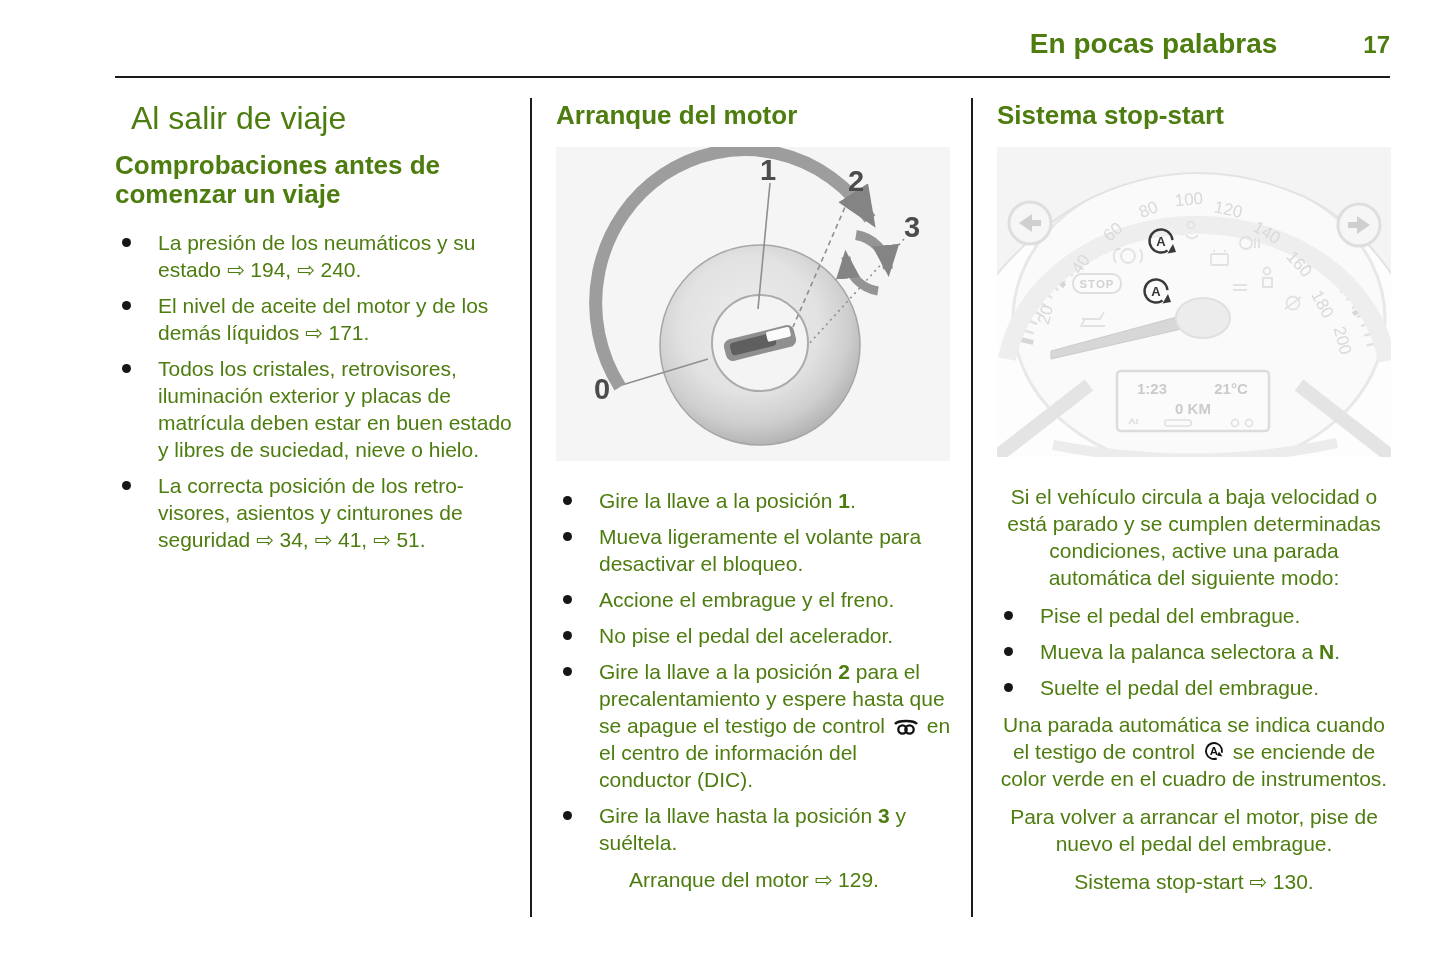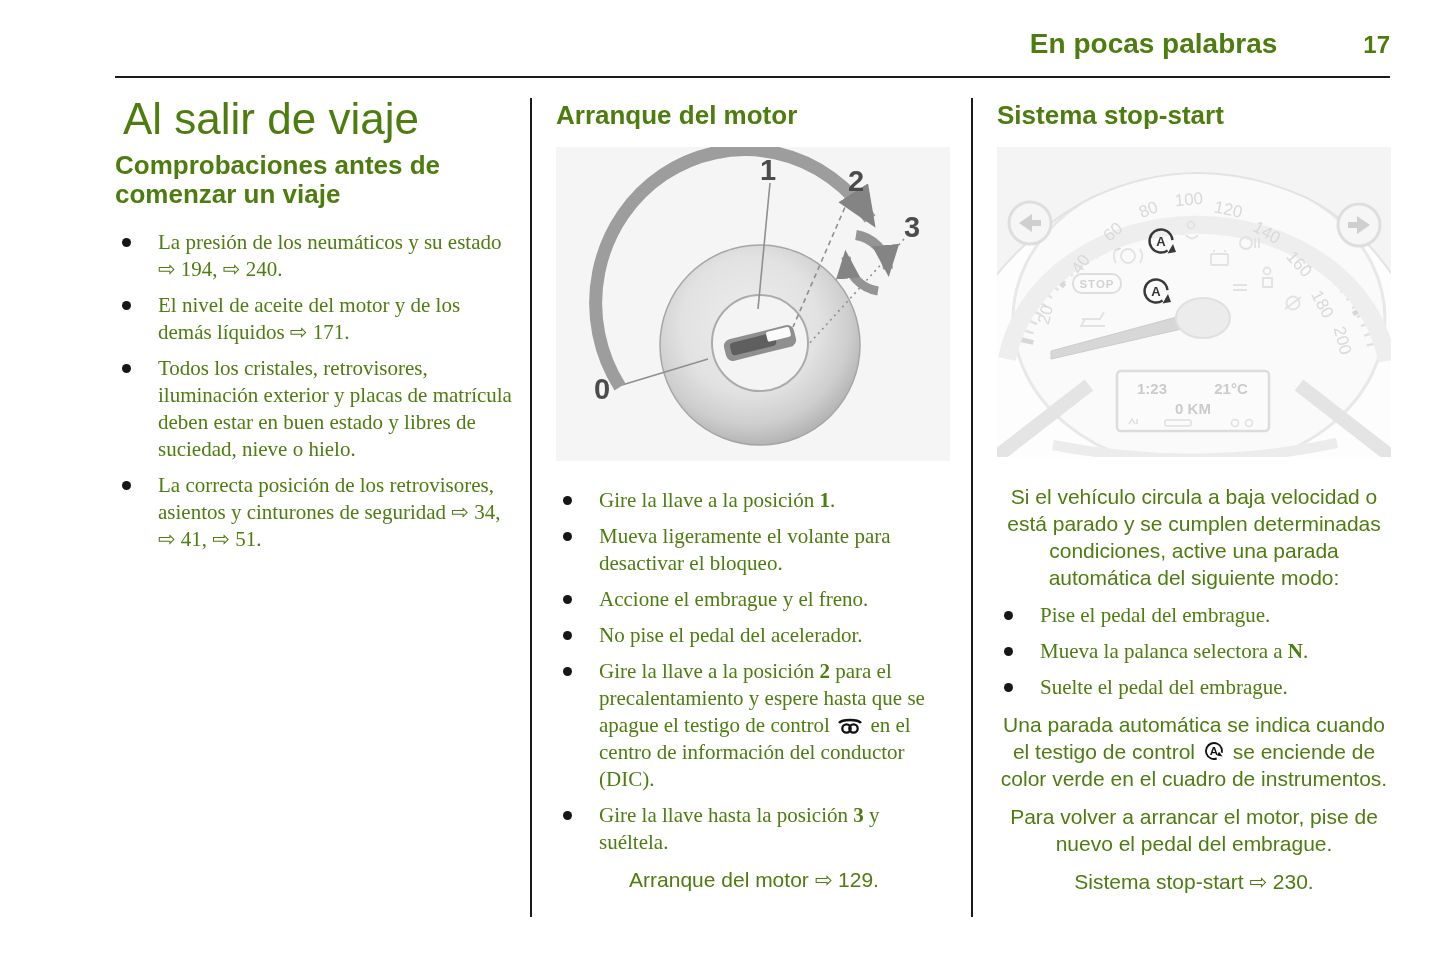--- a/index.html
+++ b/index.html
@@ -8,29 +8,29 @@
   .hdr{position:absolute;left:115px;top:28px;width:1275px;display:flex;align-items:baseline;}
   .hdr .sec{margin-left:auto;font-size:28px;font-weight:bold;}
   .hdr .pno{margin-left:86px;font-size:24px;font-weight:bold;}
   .rule{position:absolute;left:115px;top:76px;width:1275px;height:2px;background:#1b1b1b;}
   .vsep{position:absolute;top:98px;width:2px;height:819px;background:#1b1b1b;}
   .v1{left:530px}.v2{left:971px}
   .col{position:absolute;top:98px;}
   .c1{left:115px;width:397px}
   .c2{left:556px;width:396px}
   .c3{left:997px;width:394px}
-  h1{font-size:44px;font-weight:normal;line-height:37px;margin:2px 8px 14px;}
+  h1{font-size:32px;font-weight:normal;line-height:37px;margin:2px 16px 14px;}
   h2{font-size:26px;font-weight:bold;line-height:29px;margin:3px 0 0;}
   .c1 h2{margin-bottom:20px;}
   .fig{margin:17px 0 26px;}
   .f2{width:394px;height:314px;background:#f5f5f5;}
   .f3{width:394px;height:310px;background:#fdfdfd;}
   p{font-size:21px;line-height:27px;margin:0 0 11px;text-align:center;}
   ul{list-style:none;margin:0 0 10px;padding:0;}
-  li{position:relative;padding-left:43px;margin:0 0 9px;font-size:21px;line-height:27px;font-family:Liberation Serif, serif;}
+  li{position:relative;padding-left:43px;margin:0 0 9px;font-size:21px;line-height:27px;}
   .dot{position:absolute;left:7px;top:9px;width:9px;height:9px;border-radius:50%;background:#161616;}
   .b{font-weight:bold;}
   .inline-icon{vertical-align:-3px;margin:0 2px;}
   .fig-num{font:bold 29px "Liberation Sans","DejaVu Sans",sans-serif;fill:#4c4c4c;text-anchor:middle;}
   .spd{font:17px "Liberation Sans","DejaVu Sans",sans-serif;fill:#d9d9d9;text-anchor:middle;}
   .dsp{font:bold 15px "Liberation Sans","DejaVu Sans",sans-serif;fill:#cbcbcb;text-anchor:middle;}
   .stoptxt{font:bold 11.5px "Liberation Sans","DejaVu Sans",sans-serif;fill:#d2d2d2;
            text-anchor:middle;letter-spacing:1px;}
   .asA{font:bold 13px "Liberation Sans","DejaVu Sans",sans-serif;fill:#333;text-anchor:middle;}
 </style>
@@ -224,16 +224,16 @@
     </ul>
     <p><span>Una parada automática se indica cuando el testigo de control </span>
   <svg class="inline-icon" width="22" height="22" viewBox="0 0 22 22">
     <circle cx="11" cy="11" r="8" stroke="#111" stroke-width="1.9" fill="none" stroke-dasharray="42 9" transform="rotate(70 11 11)"></circle>
     <path d="M14 15.5 L19.5 16.5 L16 11.8 Z" fill="#111"></path>
     <text x="11" y="15" style="font:bold 11.5px 'Liberation Sans','DejaVu Sans',sans-serif;
           text-anchor:middle;fill:#111">A</text>
   </svg>
 <span> se en­ciende de color verde en el cuadro de instrumentos.</span></p>
     <p><span>Para volver a arrancar el motor, pise de nuevo el pedal del embrague.</span></p>
-    <p><span>Sistema stop-start ⇨ 230.</span></p>
+    <p><span>Sistema stop-start ⇨ 130.</span></p>
   </div>
 
 </div>
 
 </body></html>

